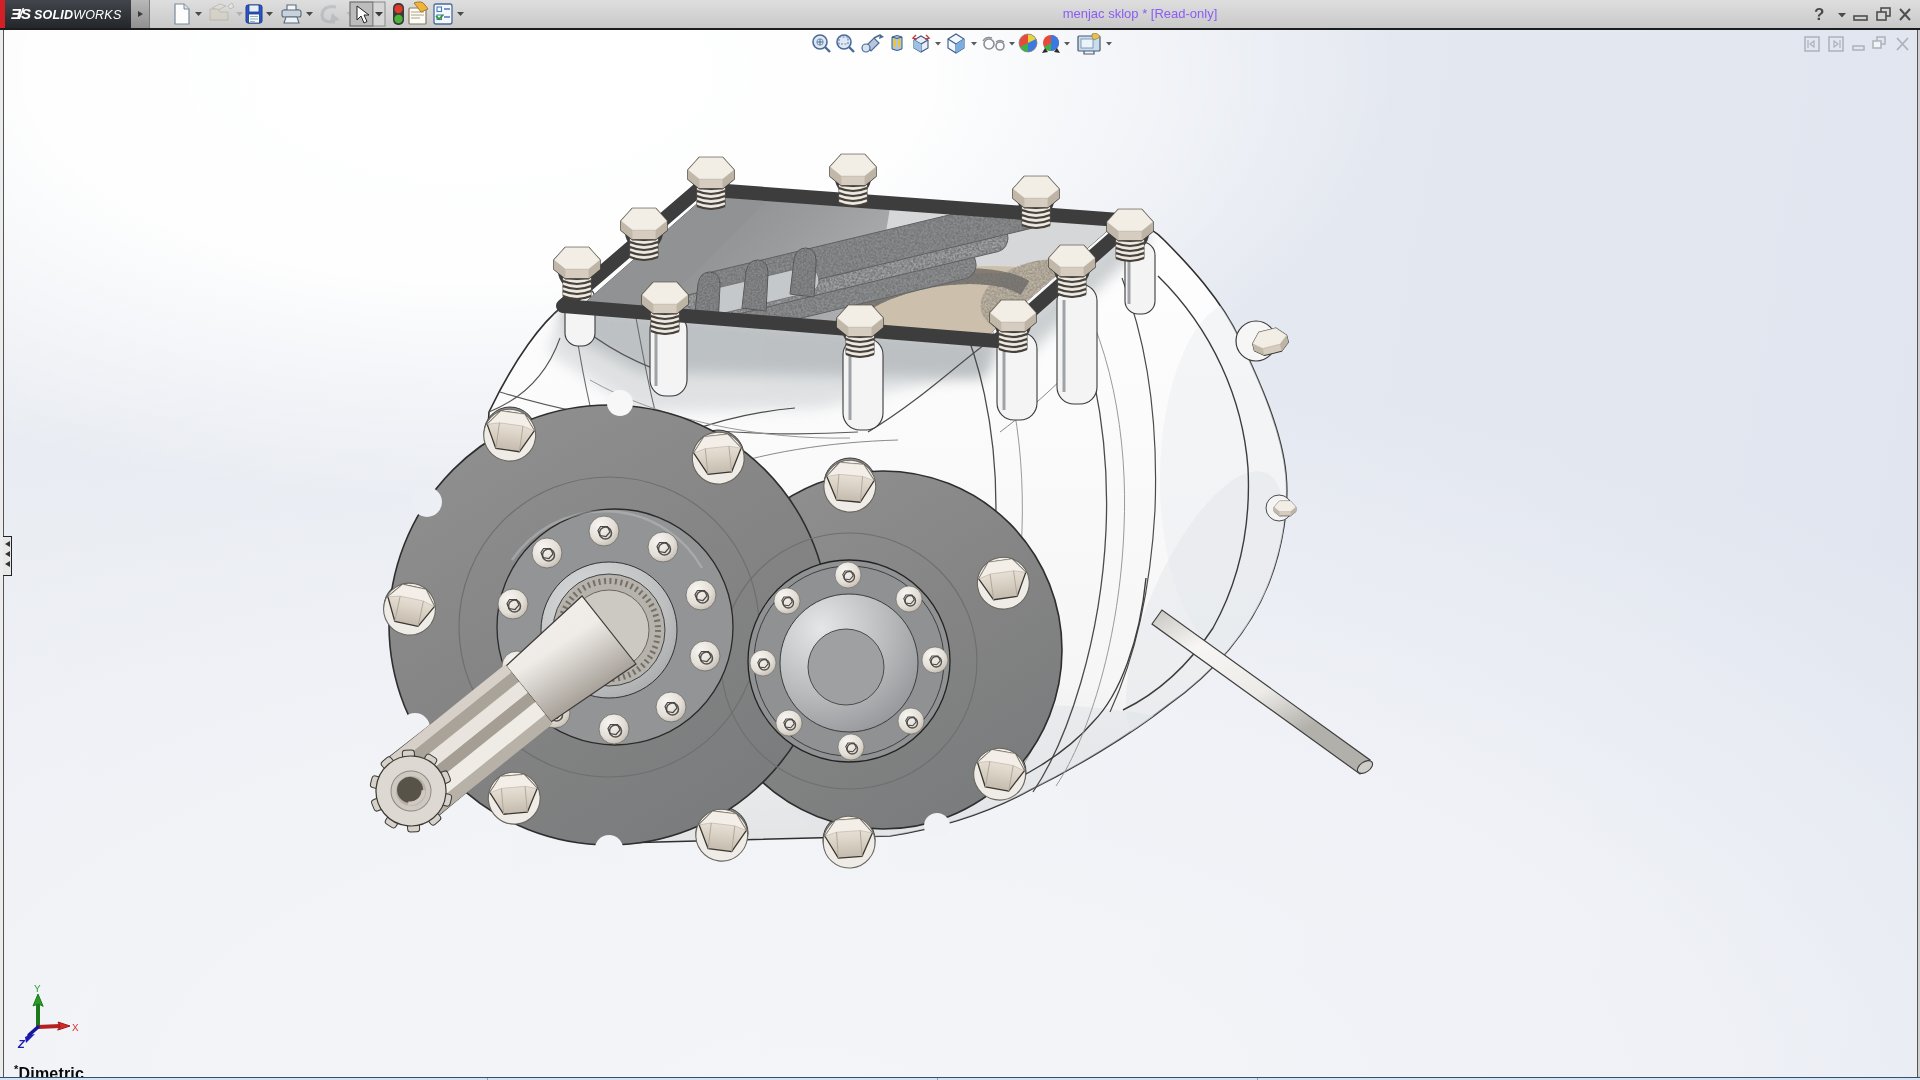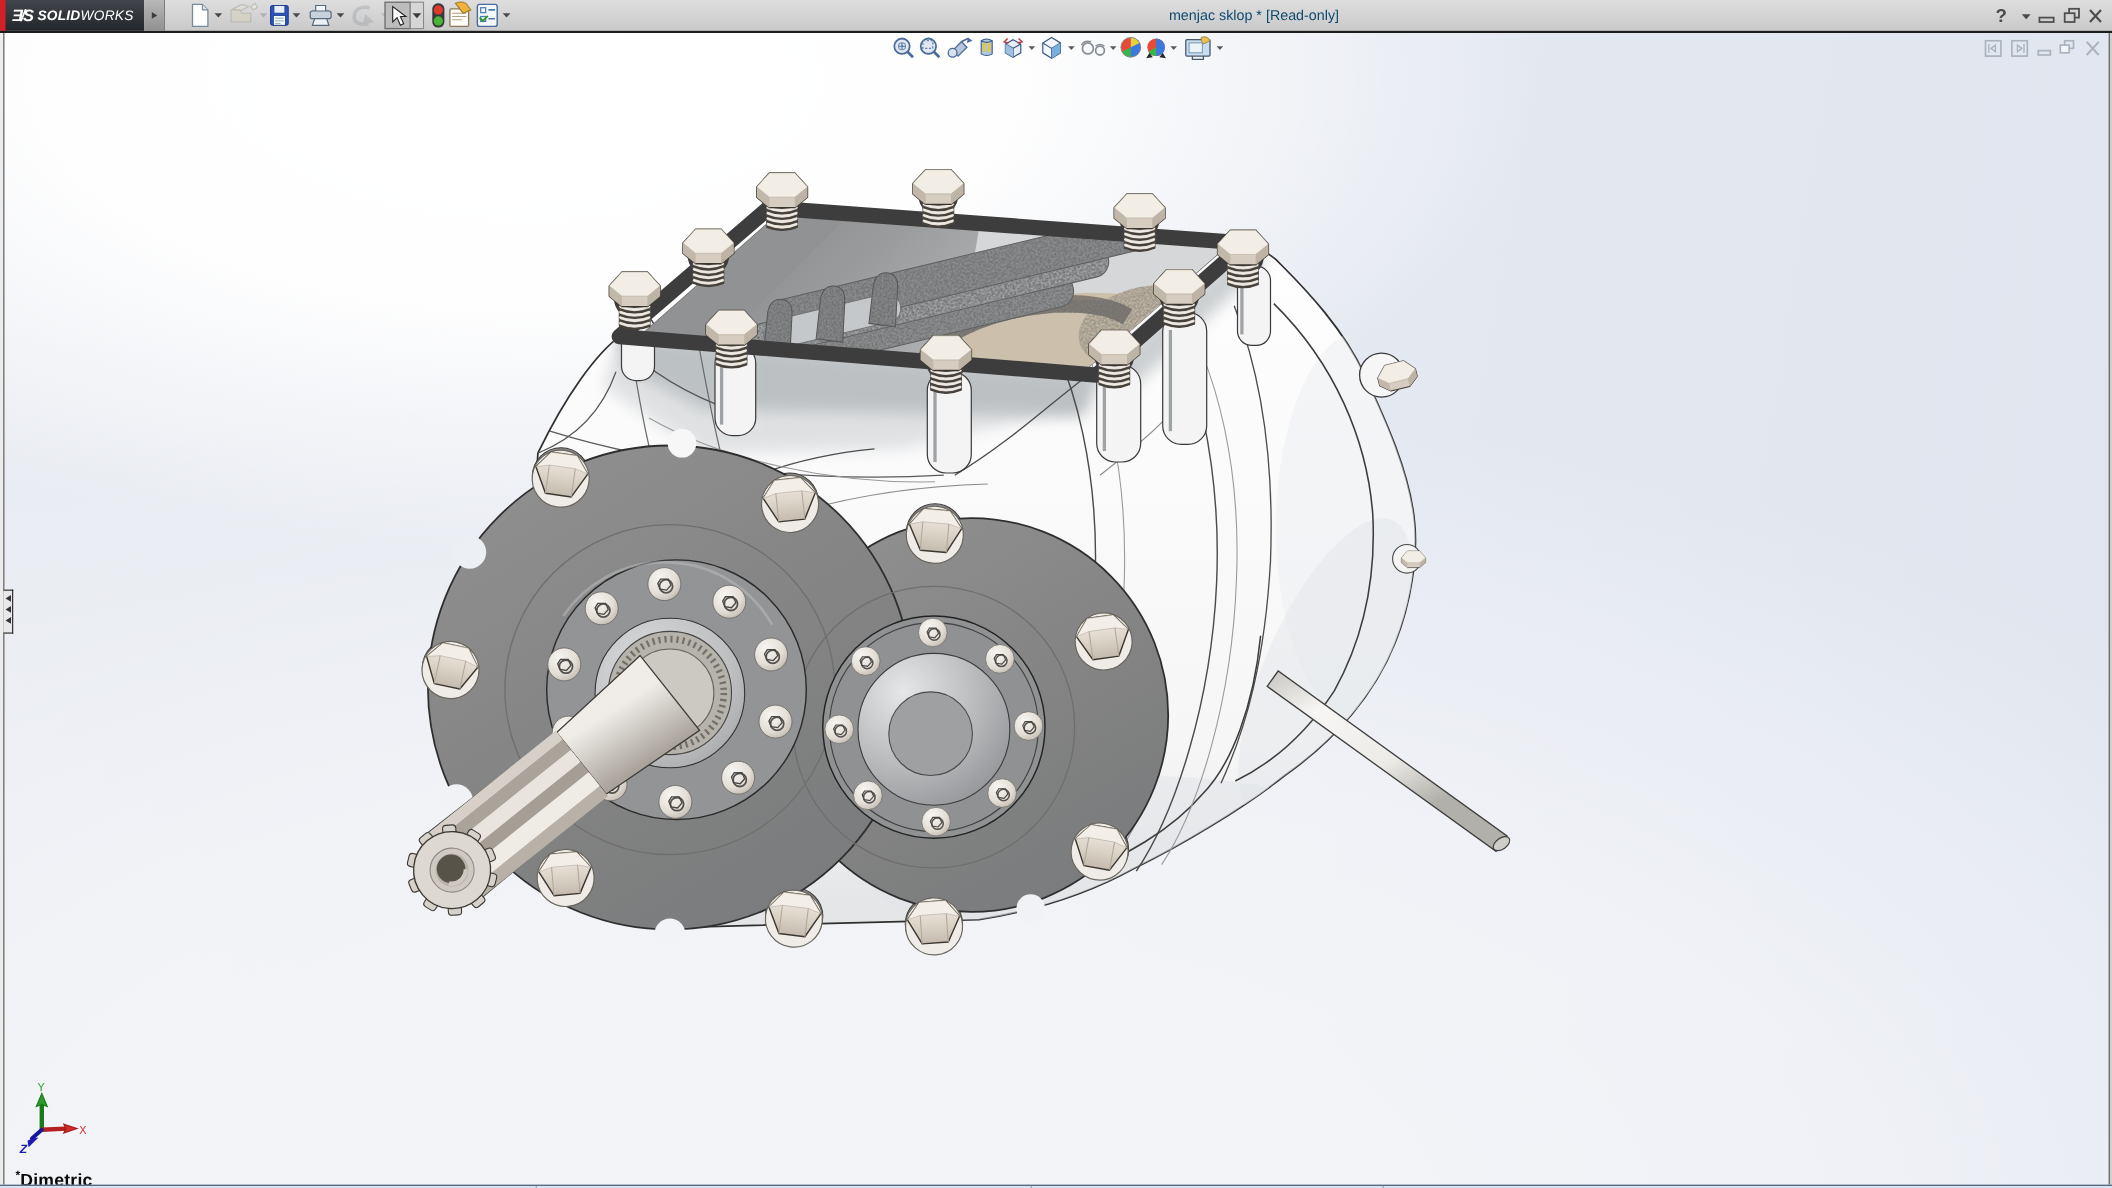--- a/index.html
+++ b/index.html
@@ -2,21 +2,21 @@
 <html><head>
 <meta charset="utf-8">
 <style>
 html,body{margin:0;padding:0;width:1920px;height:1080px;overflow:hidden;font-family:"Liberation Sans",sans-serif;}
 #titlebar{position:absolute;top:0;left:0;width:1920px;height:28px;background:linear-gradient(#dedede,#c9c9c9);}
 #tbline{position:absolute;top:28px;left:0;width:1920px;height:2px;background:#1c1c1c;}
 #logo{position:absolute;top:0;left:0;width:131px;height:28px;background:linear-gradient(#42464c,#23262a);}
 #redstrip{position:absolute;top:0;left:0;width:5px;height:28px;background:#d31f26;}
 #arrbtn{position:absolute;top:0;left:131px;width:18px;height:28px;background:linear-gradient(#b8b8b8,#909090);border-right:1px solid #7e7e7e;}
 #arrbtn:after{content:"";position:absolute;left:7px;top:11px;border-left:5px solid #3c3c3c;border-top:3.5px solid transparent;border-bottom:3.5px solid transparent;}
-#title{position:absolute;top:0;left:900px;width:480px;height:28px;line-height:28px;text-align:center;font-size:13px;color:#0c4a6e;}
+#title{position:absolute;top:0;left:900px;width:480px;height:28px;line-height:28px;text-align:center;font-size:13px;color:#8b5cf6;}
 #viewport{position:absolute;top:30px;left:3px;width:1914px;height:1047px;
 background:
  radial-gradient(920px 430px at 25% 4%, rgba(255,255,255,1) 0%, rgba(255,255,255,.96) 48%, rgba(255,255,255,0) 100%),
  radial-gradient(1600px 760px at 42% 103%, rgba(245,246,249,.92) 0%, rgba(245,246,249,.7) 55%, rgba(245,246,249,0) 100%),
  linear-gradient(100deg,#e9ecf2 0%,#e5e9f1 55%,#e0e5ef 100%);}
 #lborder{position:absolute;top:30px;left:0;width:3px;height:1047px;background:#ececec;border-right:1px solid #555;}
 #rborder{position:absolute;top:30px;right:0;width:2px;height:1047px;background:#d0d0d0;border-left:1px solid #555;}
 #statusbar{position:absolute;top:1077px;left:0;width:1920px;height:3px;background:#d7e3f2;border-top:1px solid #35506b;}
 .sep{position:absolute;top:1078px;width:1px;height:2px;background:#8aa0b8;}
 #lefttab{position:absolute;top:536px;left:3px;width:8px;height:38px;background:#e8e8e8;border:1px solid #222;border-left:none;}

